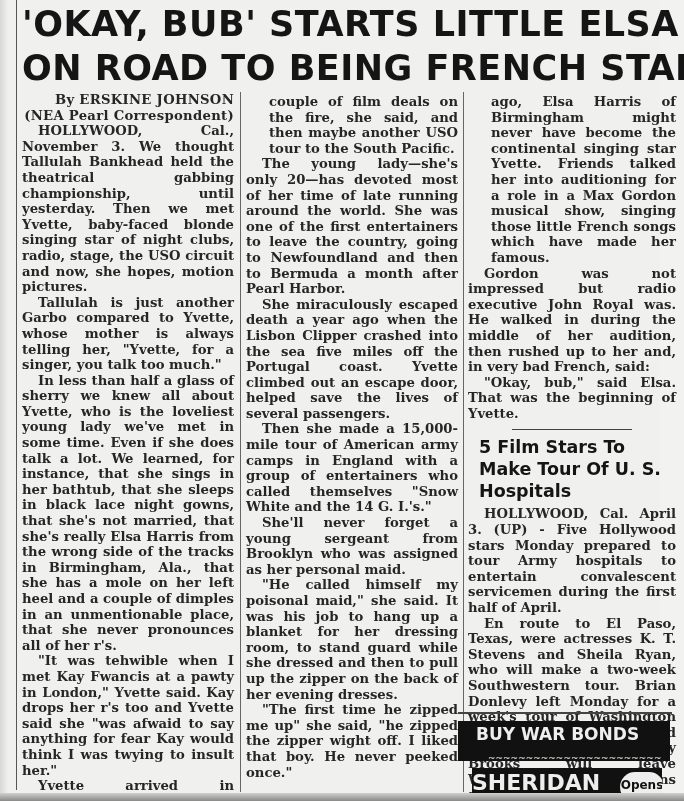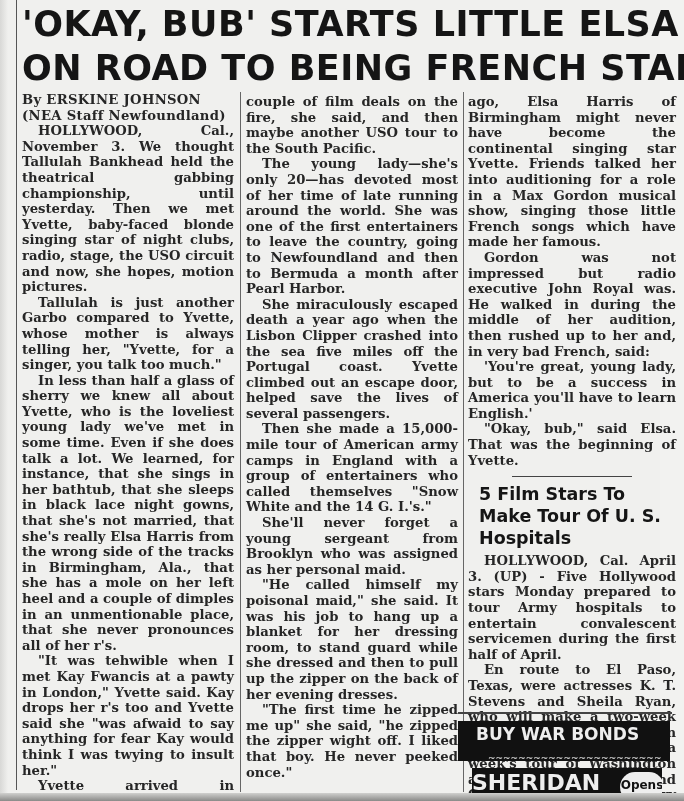--- a/index.html
+++ b/index.html
@@ -28,22 +28,22 @@
     position: absolute; left: 22px; top: 2px; width: 660px;
     font-family: "DejaVu Sans", sans-serif; font-weight: bold;
     font-size: 35px; line-height: 44px; letter-spacing: 0.5px;
     color: #151515; white-space: nowrap;
   }
   .col {
     position: absolute; font-size: 13.2px; line-height: 15.6px;
     font-weight: bold; color: #262626; text-align: justify;
   }
   .col p { margin: 0; text-indent: 16px; }
-  .col p.noindent { text-indent: 0; }
-  .byline { text-align: left; font-weight: bold; text-indent: 0 !important; letter-spacing: 0.3px; }
+  .col p.noindent { text-indent: 0; margin-left: 23px; }
+  .byline { text-align: right; font-weight: bold; text-indent: 0 !important; letter-spacing: 0.3px; }
   .subhead { text-align: center; font-weight: bold; text-indent: 0 !important; font-size: 14px; margin: 2px 0 !important; }
   .col1 { left: 22px; top: 92px; width: 212px; }
   .col2 { left: 246px; top: 94px; width: 212px; }
   .col3 { left: 468px; top: 94px; width: 208px; }
   .vrule { position: absolute; width: 1px; background: #666; }
   .hrule { position: absolute; height: 2px; background: #444; }
   .h2 {
     font-family: "DejaVu Sans", sans-serif; font-weight: bold;
     font-size: 17.5px; line-height: 22px; color: #151515; text-align: left;
     margin: 4px 0 4px 11px; text-indent: 0 !important;
@@ -65,21 +65,21 @@
   <div class="edge-left"></div>
   <div class="rule-left"></div>
 
   <div class="headline">
     <div>'OKAY, BUB' STARTS LITTLE ELSA</div>
     <div>ON ROAD TO BEING FRENCH STAR</div>
   </div>
 
   <div class="col col1">
     <p class="byline">By ERSKINE JOHNSON</p>
-    <p class="byline">(NEA Staff Newfoundland)</p>
+    <p class="byline">(NEA Pearl Correspondent)</p>
     <p>HOLLYWOOD, Cal., November 3. We thought Tallulah Bankhead held the theatrical gabbing championship, until yesterday. Then we met Yvette, baby-faced blonde singing star of night clubs, radio, stage, the USO circuit and now, she hopes, motion pictures.</p>
     <p>Tallulah is just another Garbo compared to Yvette, whose mother is always telling her, "Yvette, for a singer, you talk too much."</p>
     <p>In less than half a glass of sherry we knew all about Yvette, who is the loveliest young lady we've met in some time. Even if she does talk a lot. We learned, for instance, that she sings in her bathtub, that she sleeps in black lace night gowns, that she's not married, that she's really Elsa Harris from the wrong side of the tracks in Birmingham, Ala., that she has a mole on her left heel and a couple of dimples in an unmentionable place, that she never pronounces all of her r's.</p>
     <p>"It was tehwible when I met Kay Fwancis at a pawty in London," Yvette said. Kay drops her r's too and Yvette said she "was afwaid to say anything for fear Kay would think I was twying to insult her."</p>
     <p>Yvette arrived in Hollywood the other day for a month's engagement at the swank Clover Club, where all the Hollywood big shots go these nights. It was her first trip west of Chicago. There were a</p>
   </div>
 
   <div class="vrule" style="left:240px; top:92px; height:700px;"></div>
 
   <div class="col col2">
@@ -91,21 +91,20 @@
     <p>"He called himself my poisonal maid," she said. It was his job to hang up a blanket for her dressing room, to stand guard while she dressed and then to pull up the zipper on the back of her evening dresses.</p>
     <p>"The first time he zipped me up" she said, "he zipped the zipper wight off. I liked that boy. He never peeked once."</p>
 
   </div>
 
   <div class="vrule" style="left:463px; top:92px; height:700px;"></div>
 
   <div class="col col3">
     <p class="noindent">ago, Elsa Harris of Birmingham might never have become the continental singing star Yvette. Friends talked her into auditioning for a role in a Max Gordon musical show, singing those little French songs which have made her famous.</p>
     <p>Gordon was not impressed but radio executive John Royal was. He walked in during the middle of her audition, then rushed up to her and, in very bad French, said:</p>
-    <p>'You're great, young lady, but to be a success in America you'll have to learn English.'</p>
     <p>"Okay, bub," said Elsa. That was the beginning of Yvette.</p>
     <div class="hrule" style="position:relative; width:120px; height:1px; margin:8px auto 6px auto;"></div>
     <div class="h2">5 Film Stars To Make Tour Of U. S. Hospitals</div>
     <p>HOLLYWOOD, Cal. April 3. (UP) - Five Hollywood stars Monday prepared to tour Army hospitals to entertain convalescent servicemen during the first half of April.</p>
     <p>En route to El Paso, Texas, were actresses K. T. Stevens and Sheila Ryan, who will make a two-week Southwestern tour. Brian Donlevy left Monday for a week's tour of Washington and Oregon hospitals and Gloria Stuart and Hillary Brooks will leave Wednesday for New Orleans and Memphis Tenn.</p>
   </div>
 
   <div class="hrule" style="left:458px; top:712px; width:214px;"></div>
 
   <div class="ad ad1">

